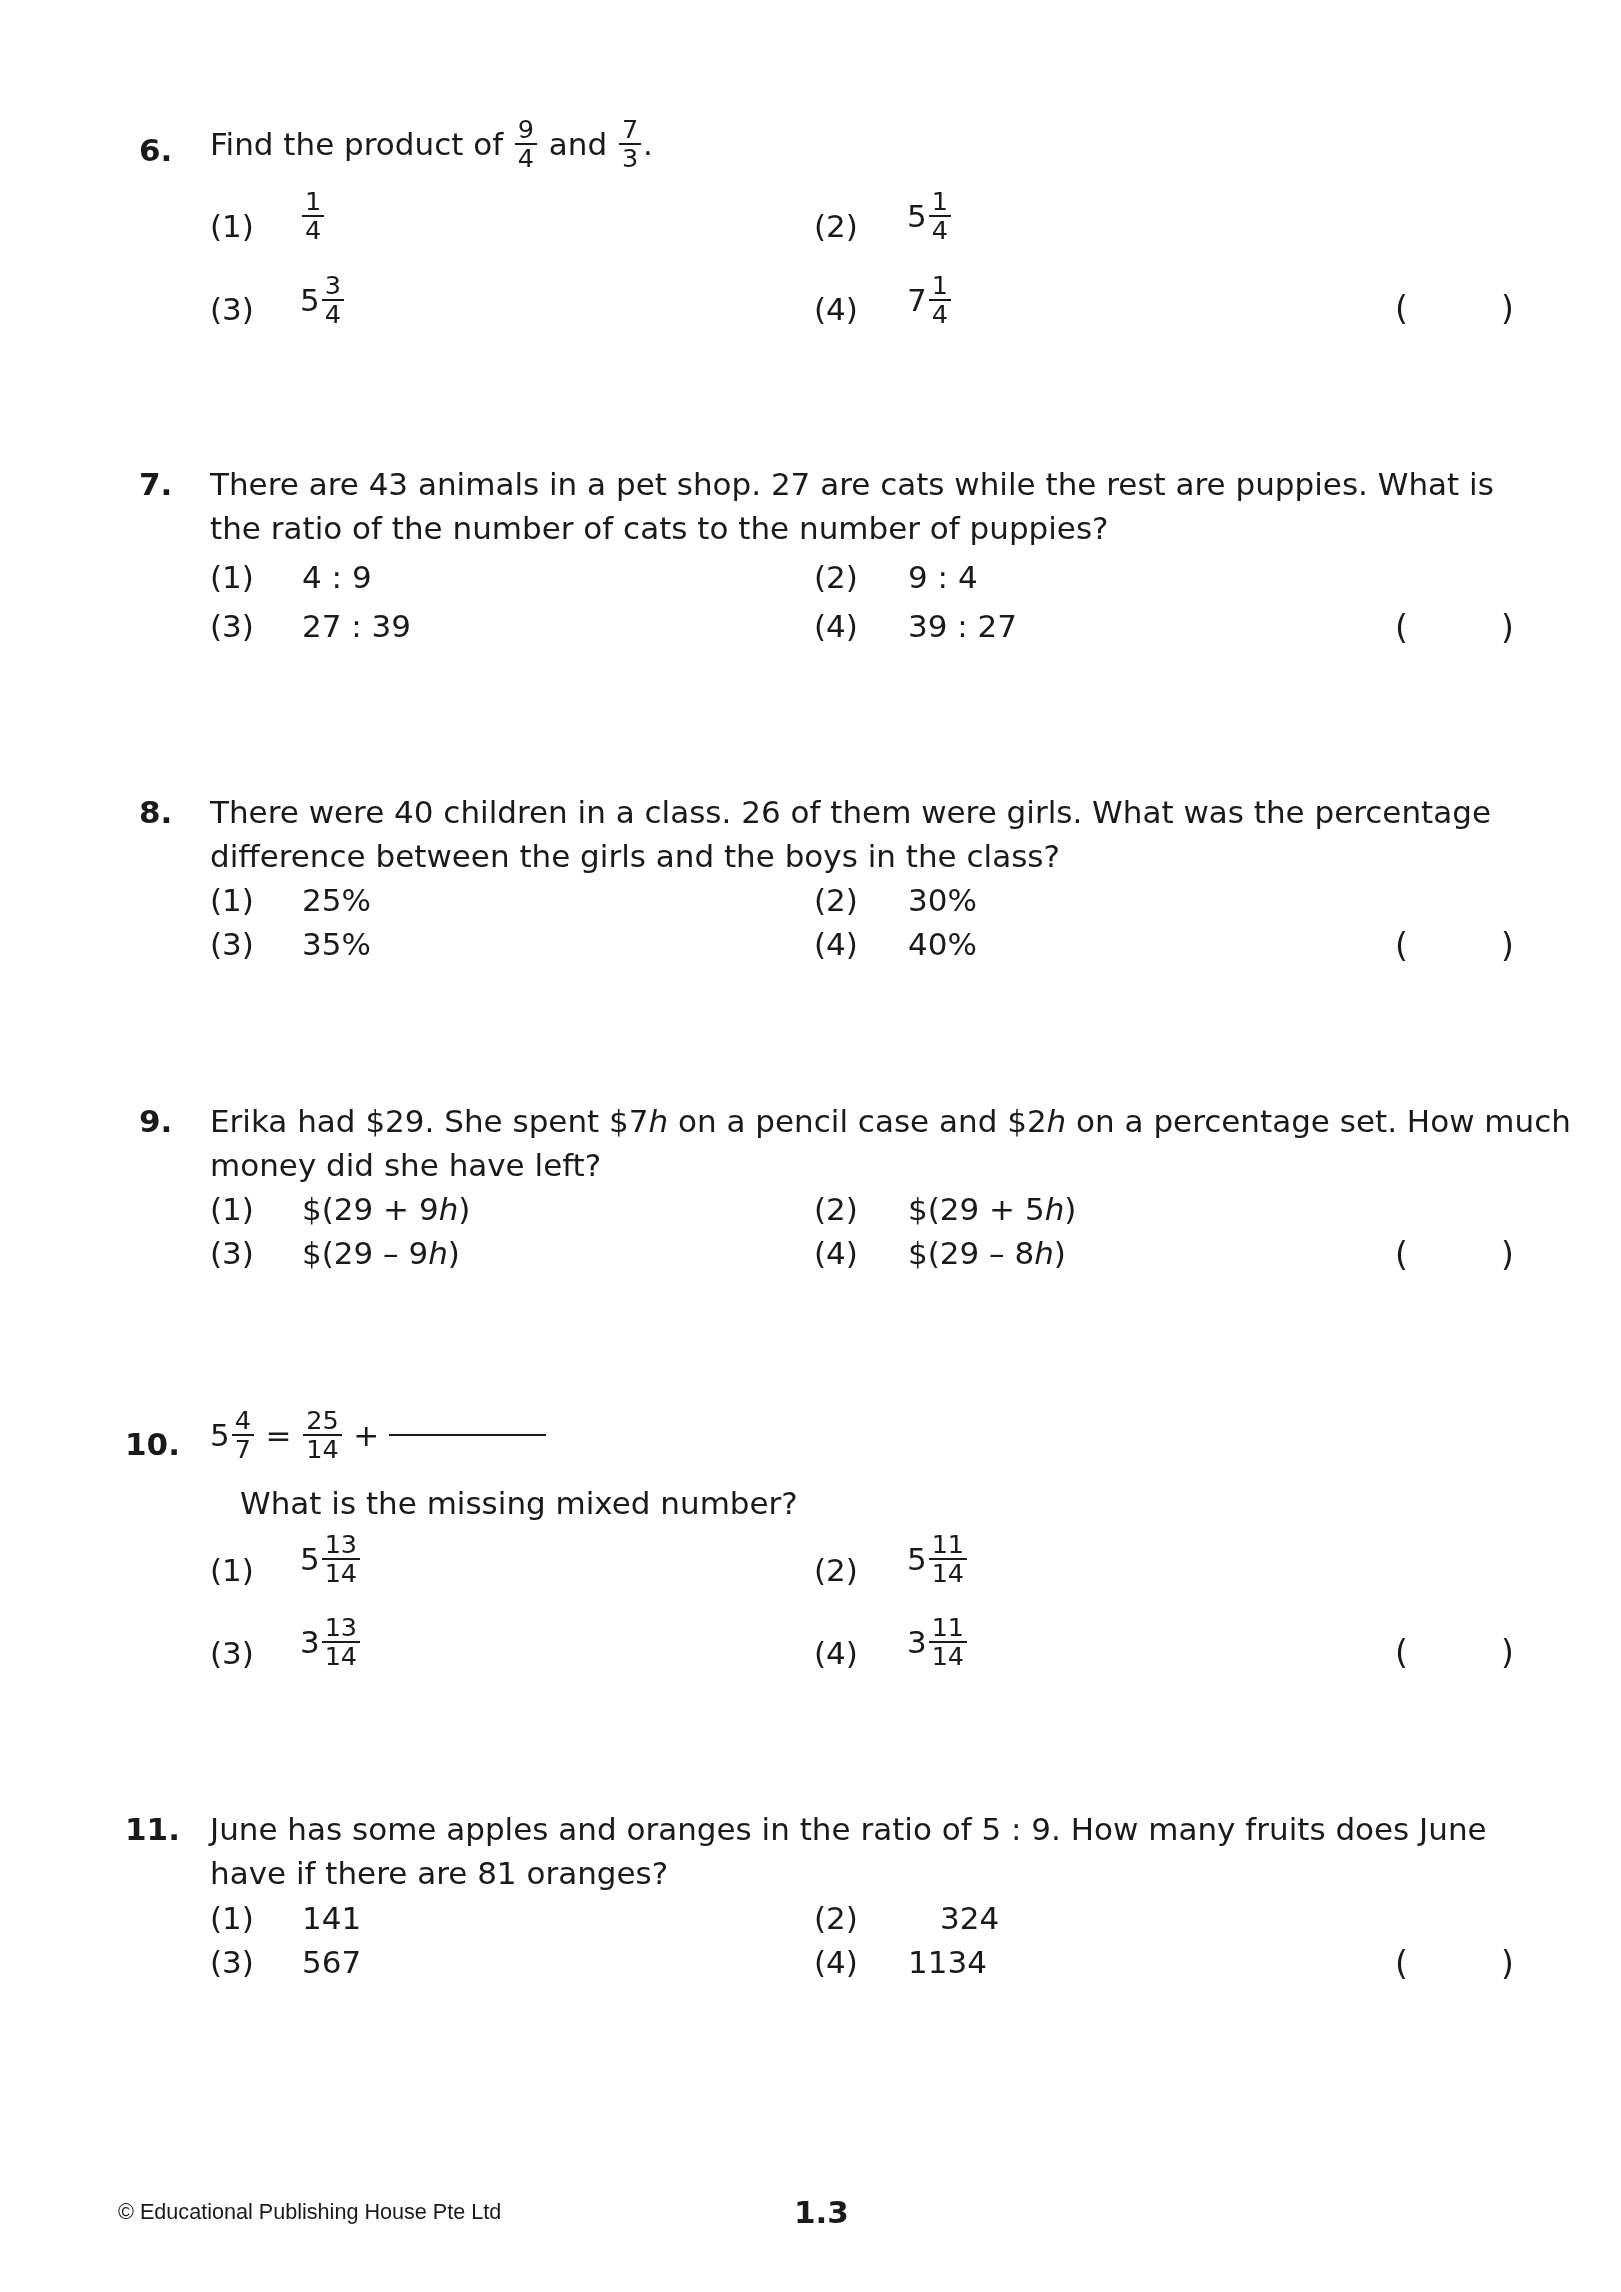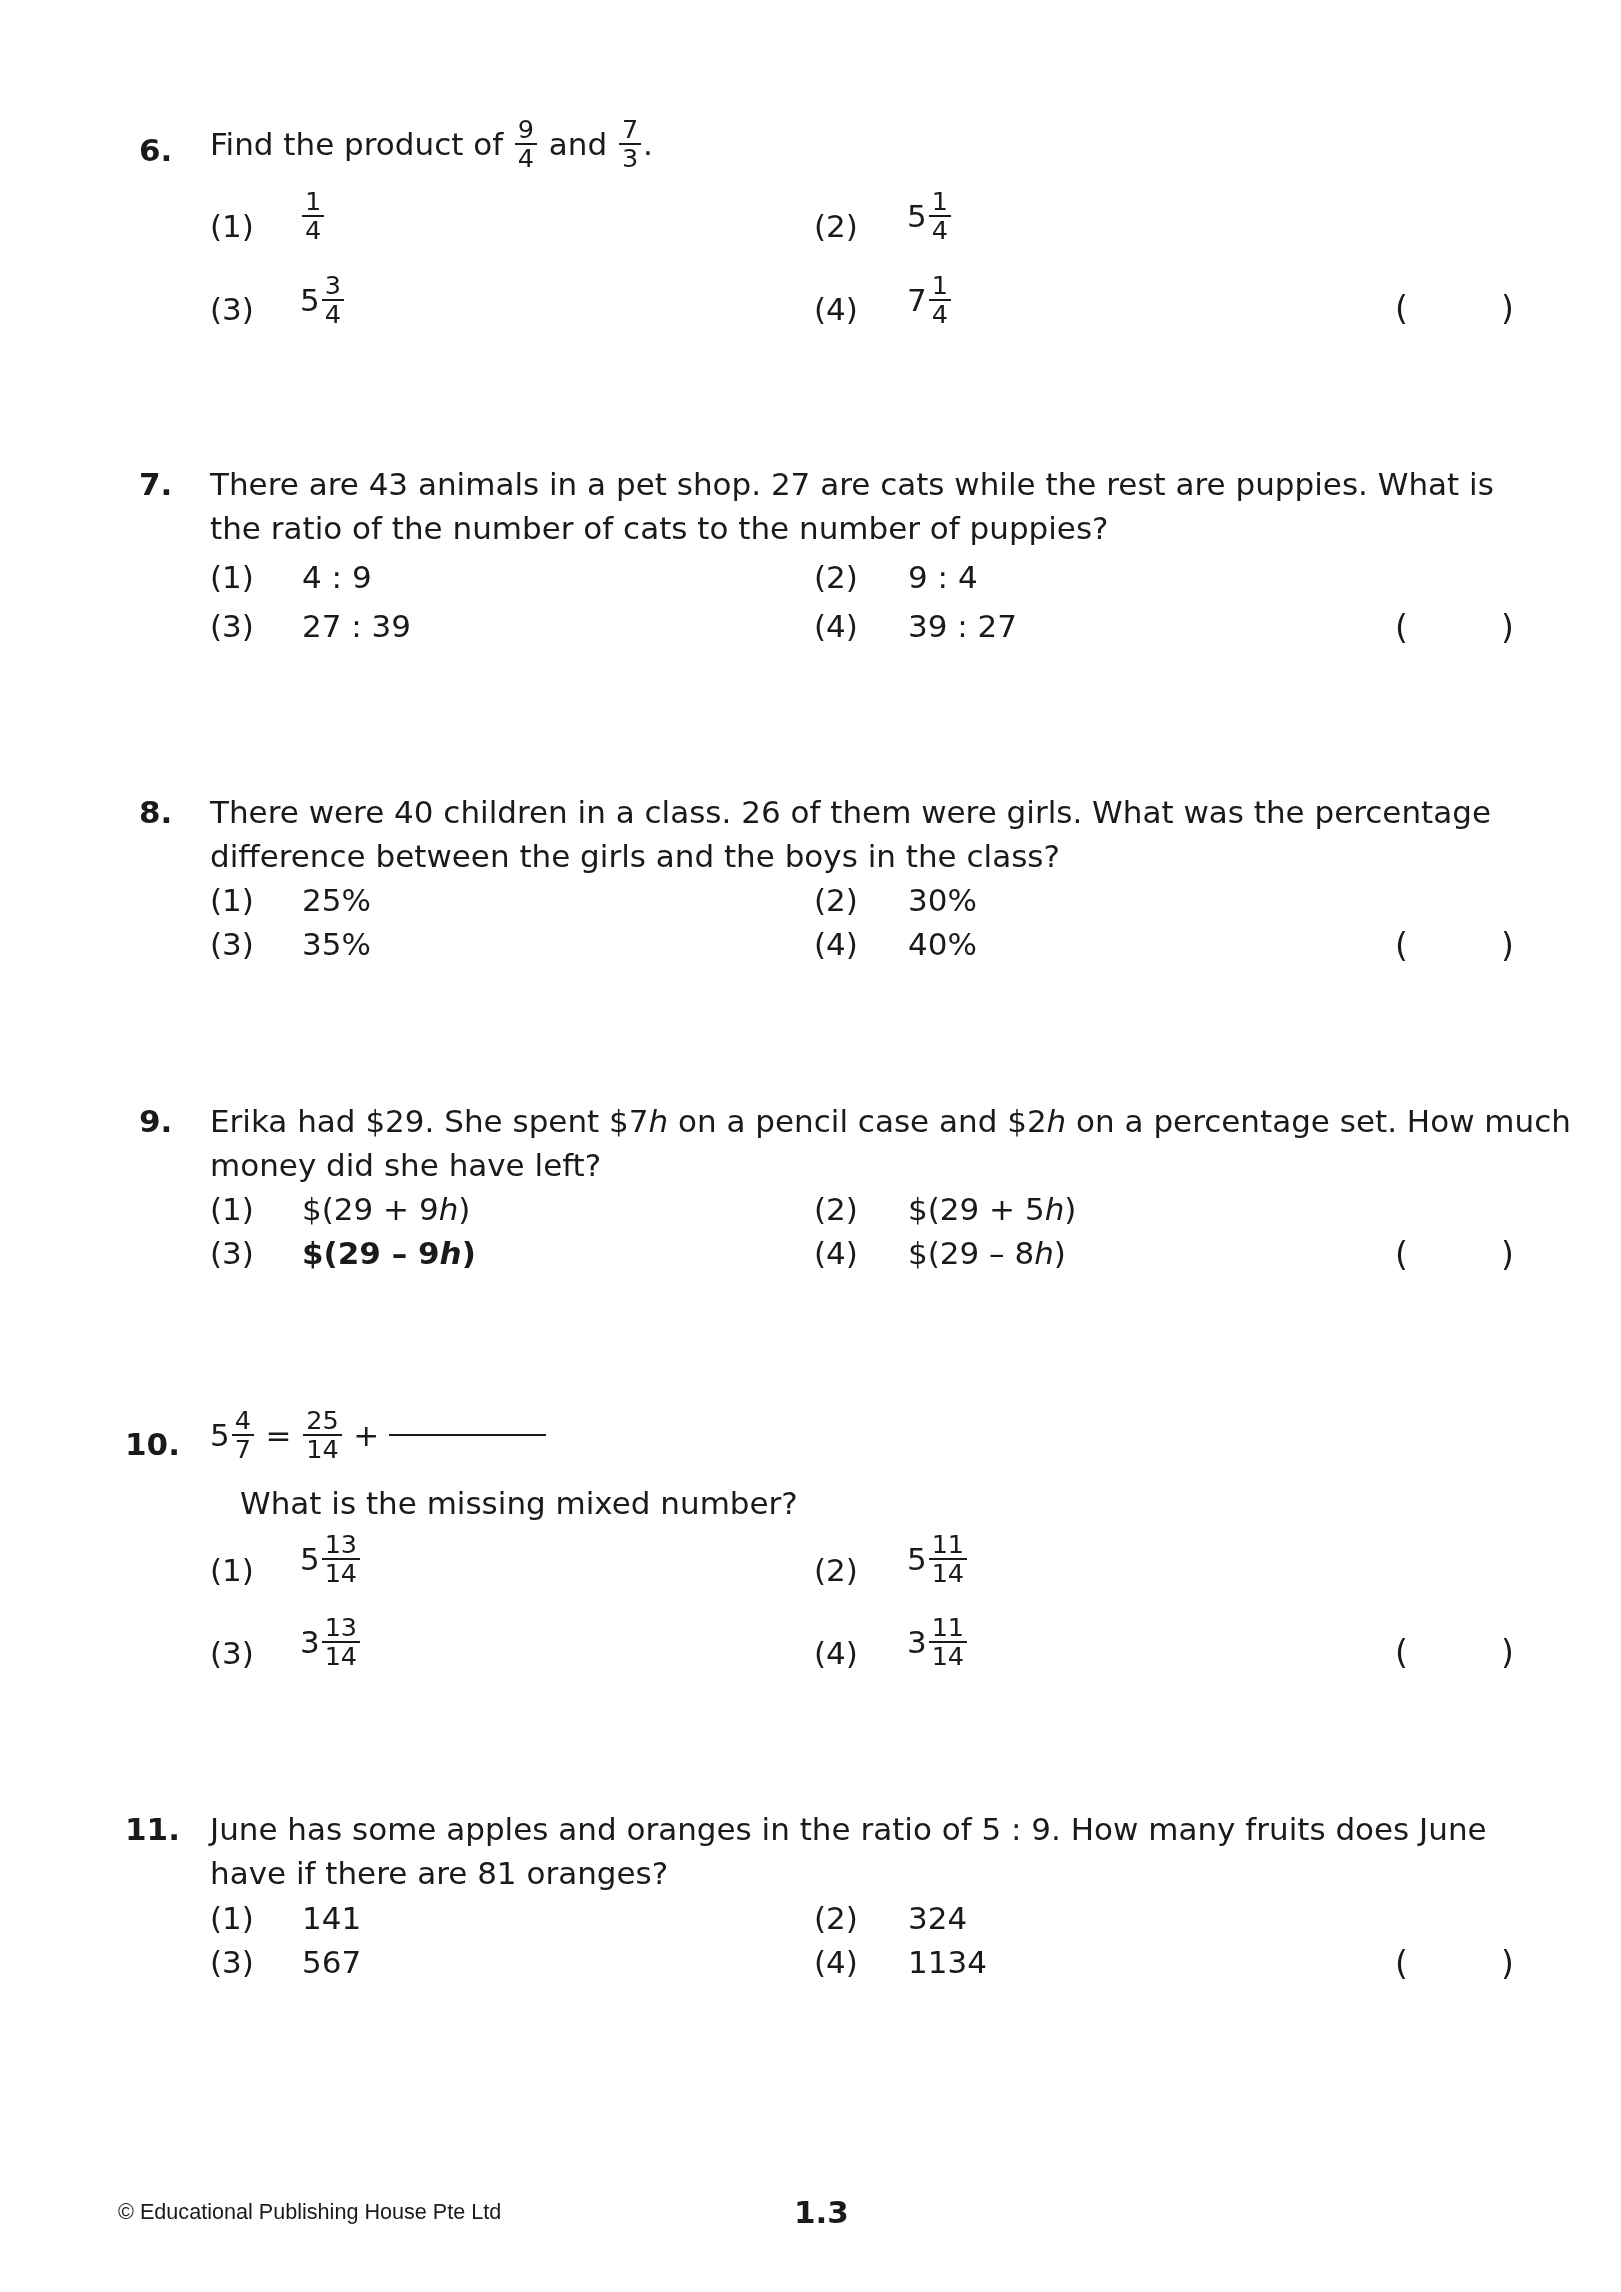--- a/index.html
+++ b/index.html
@@ -108,21 +108,21 @@
 
 <div class="q">
   <span class="qnum" style="left:139px; top:1103px;">9.</span>
   <span class="line" style="left:210px; top:1103px;"><span>Erika had $29. She spent $7</span><i class="var">h</i><span> on a pencil case and $2</span><i class="var">h</i><span> on a percentage set. How much</span></span>
   <span class="line" style="left:210px; top:1147px;">money did she have left?</span>
   <span class="opt-label" style="left:210px; top:1191px;">(1)</span>
   <span class="opt-val" style="left:302px; top:1191px;"><span>$(29 + 9</span><i class="var">h</i><span>)</span></span>
   <span class="opt-label" style="left:814px; top:1191px;">(2)</span>
   <span class="opt-val" style="left:908px; top:1191px;"><span>$(29 + 5</span><i class="var">h</i><span>)</span></span>
   <span class="opt-label" style="left:210px; top:1235px;">(3)</span>
-  <span class="opt-val" style="left:302px; top:1235px;font-weight:bold;"><span>$(29 – 9</span><i class="var">h</i><span>)</span></span>
+  <span class="opt-val" style="left:302px; top:1235px;"><span>$(29 – 9</span><i class="var">h</i><span>)</span></span>
   <span class="opt-label" style="left:814px; top:1235px;">(4)</span>
   <span class="opt-val" style="left:908px; top:1235px;"><span>$(29 – 8</span><i class="var">h</i><span>)</span></span>
   <span class="paren-l" style="left:1395px; top:1235px;">(</span>
   <span class="paren-r" style="left:1501px; top:1235px;">)</span>
 </div>
 
 <div class="q">
   <span class="qnum" style="left:125px; top:1426px;">10.</span>
   <div class="line mixed" style="left:210px; top:1407px;">
     <span class="whole">5</span>
@@ -175,21 +175,21 @@
   <span class="paren-r" style="left:1501px; top:1633px;">)</span>
 </div>
 
 <div class="q">
   <span class="qnum" style="left:125px; top:1811px;">11.</span>
   <span class="line" style="left:210px; top:1811px;">June has some apples and oranges in the ratio of 5 : 9.  How many fruits does June</span>
   <span class="line" style="left:210px; top:1855px;">have if there are 81 oranges?</span>
   <span class="opt-label" style="left:210px; top:1900px;">(1)</span>
   <span class="opt-val" style="left:302px; top:1900px;">141</span>
   <span class="opt-label" style="left:814px; top:1900px;">(2)</span>
-  <span class="opt-val" style="left:908px; top:1900px;">324</span>
+  <span class="opt-val" style="left:940px; top:1900px;">324</span>
   <span class="opt-label" style="left:210px; top:1944px;">(3)</span>
   <span class="opt-val" style="left:302px; top:1944px;">567</span>
   <span class="opt-label" style="left:814px; top:1944px;">(4)</span>
   <span class="opt-val" style="left:908px; top:1944px;">1134</span>
   <span class="paren-l" style="left:1395px; top:1944px;">(</span>
   <span class="paren-r" style="left:1501px; top:1944px;">)</span>
 </div>
 
 <span class="footer-left">© Educational Publishing House Pte Ltd</span>
 <span class="footer-page">1.3</span>

